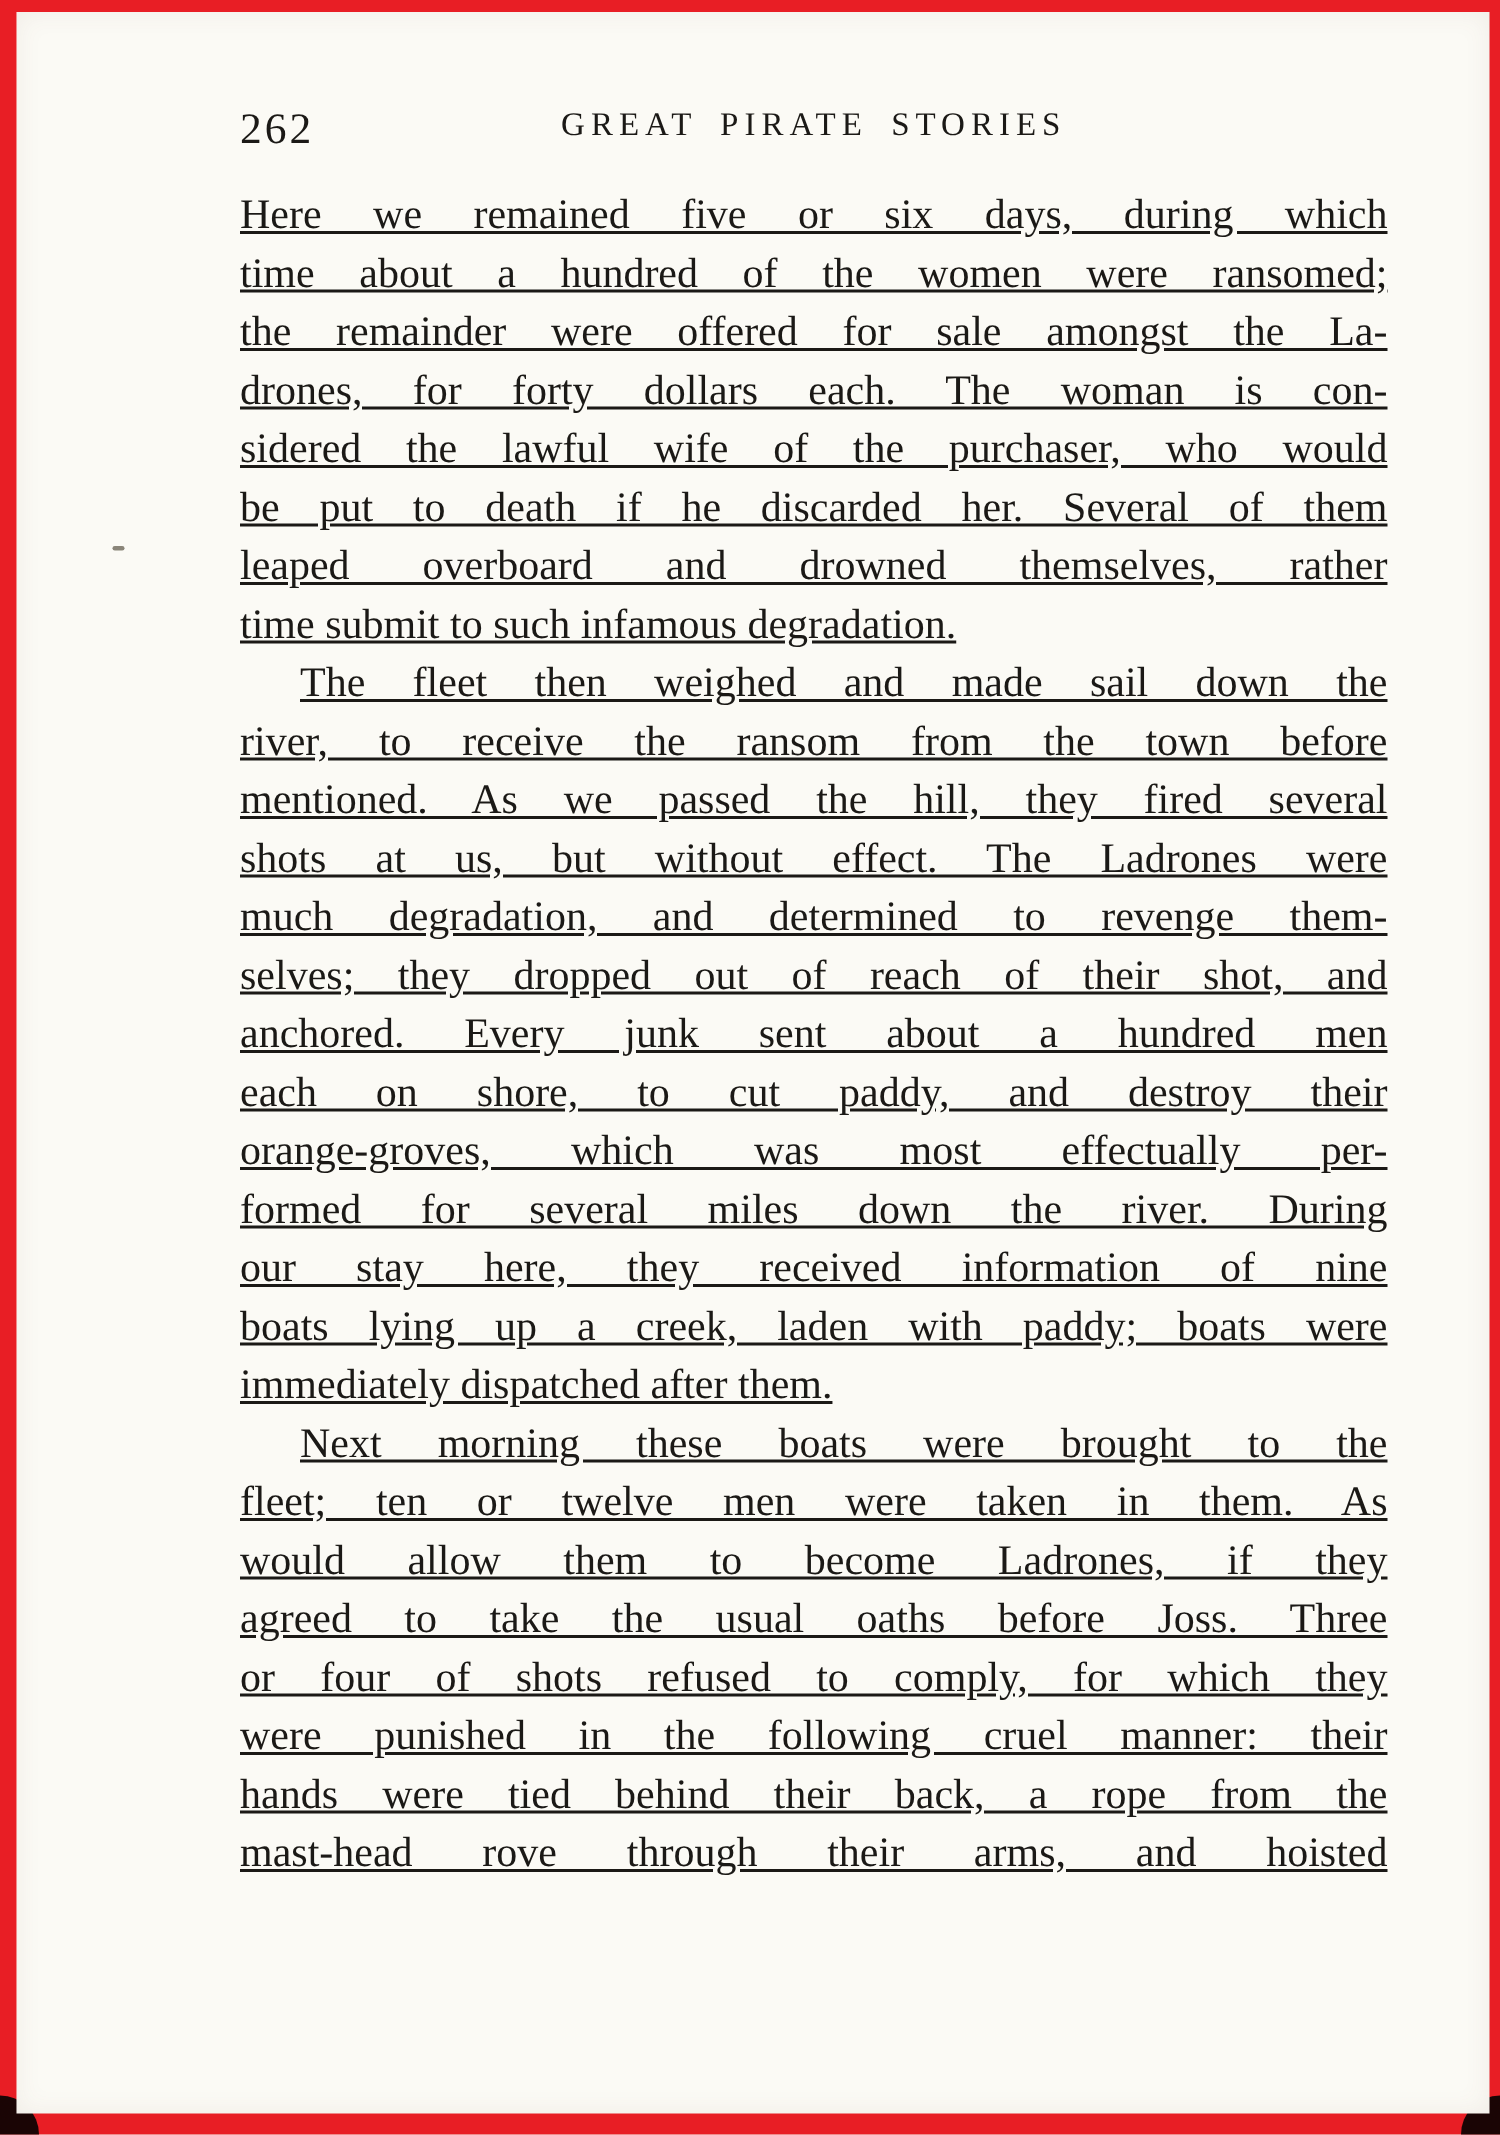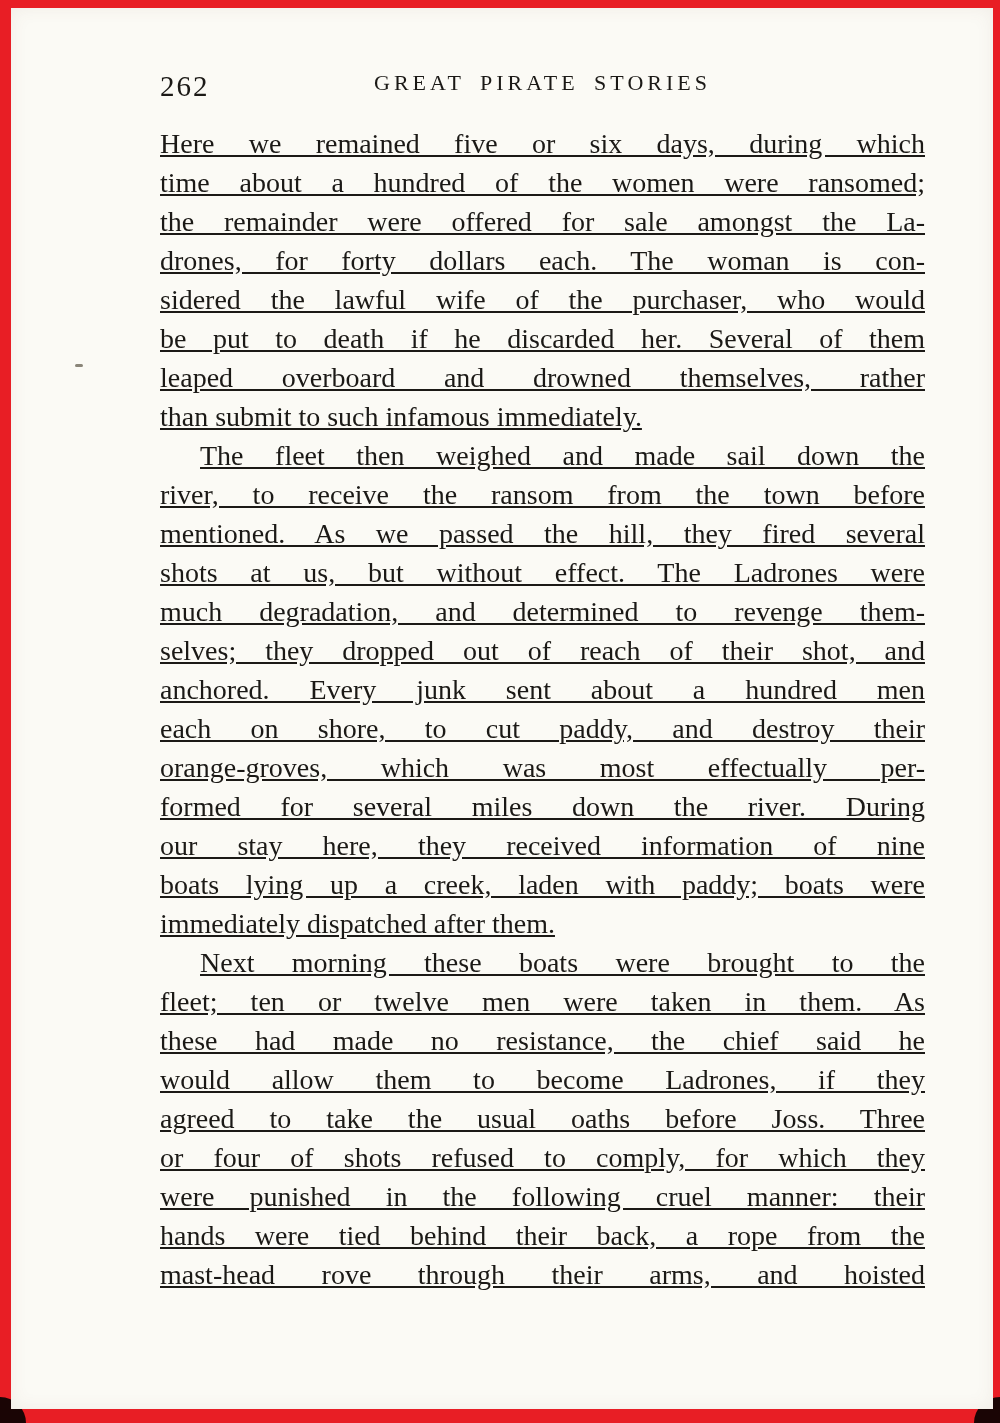--- a/index.html
+++ b/index.html
@@ -106,37 +106,36 @@
       <span class="header-title">GREAT PIRATE STORIES</span>
     </div>
     <div class="body-text">
         <div class="line">Here we remained five or six days, during which</div>
         <div class="line">time about a hundred of the women were ransomed;</div>
         <div class="line">the remainder were offered for sale amongst the La-</div>
         <div class="line">drones, for forty dollars each.  The woman is con-</div>
         <div class="line">sidered the lawful wife of the purchaser, who would</div>
         <div class="line">be put to death if he discarded her.  Several of them</div>
         <div class="line">leaped overboard and drowned themselves, rather</div>
-        <div class="line flush">than submit to such infamous immediately.</div>
+        <div class="line flush">time submit to such infamous degradation.</div>
         <div class="line indent">The fleet then weighed and made sail down the</div>
         <div class="line">river, to receive the ransom from the town before</div>
         <div class="line">mentioned.  As we passed the hill, they fired several</div>
         <div class="line">shots at us, but without effect.  The Ladrones were</div>
         <div class="line">much degradation, and determined to revenge them-</div>
         <div class="line">selves; they dropped out of reach of their shot, and</div>
         <div class="line">anchored.  Every junk sent about a hundred men</div>
         <div class="line">each on shore, to cut paddy, and destroy their</div>
         <div class="line">orange-groves, which was most effectually per-</div>
         <div class="line">formed for several miles down the river.  During</div>
         <div class="line">our stay here, they received information of nine</div>
         <div class="line">boats lying up a creek, laden with paddy; boats were</div>
         <div class="line flush">immediately dispatched after them.</div>
         <div class="line indent">Next morning these boats were brought to the</div>
         <div class="line">fleet; ten or twelve men were taken in them.  As</div>
-        <div class="line">these had made no resistance, the chief said he</div>
         <div class="line">would allow them to become Ladrones, if they</div>
         <div class="line">agreed to take the usual oaths before Joss.  Three</div>
         <div class="line">or four of shots refused to comply, for which they</div>
         <div class="line">were punished in the following cruel manner: their</div>
         <div class="line">hands were tied behind their back, a rope from the</div>
         <div class="line">mast-head rove through their arms, and hoisted</div>
       </div>
   </div>
 </div>
 

